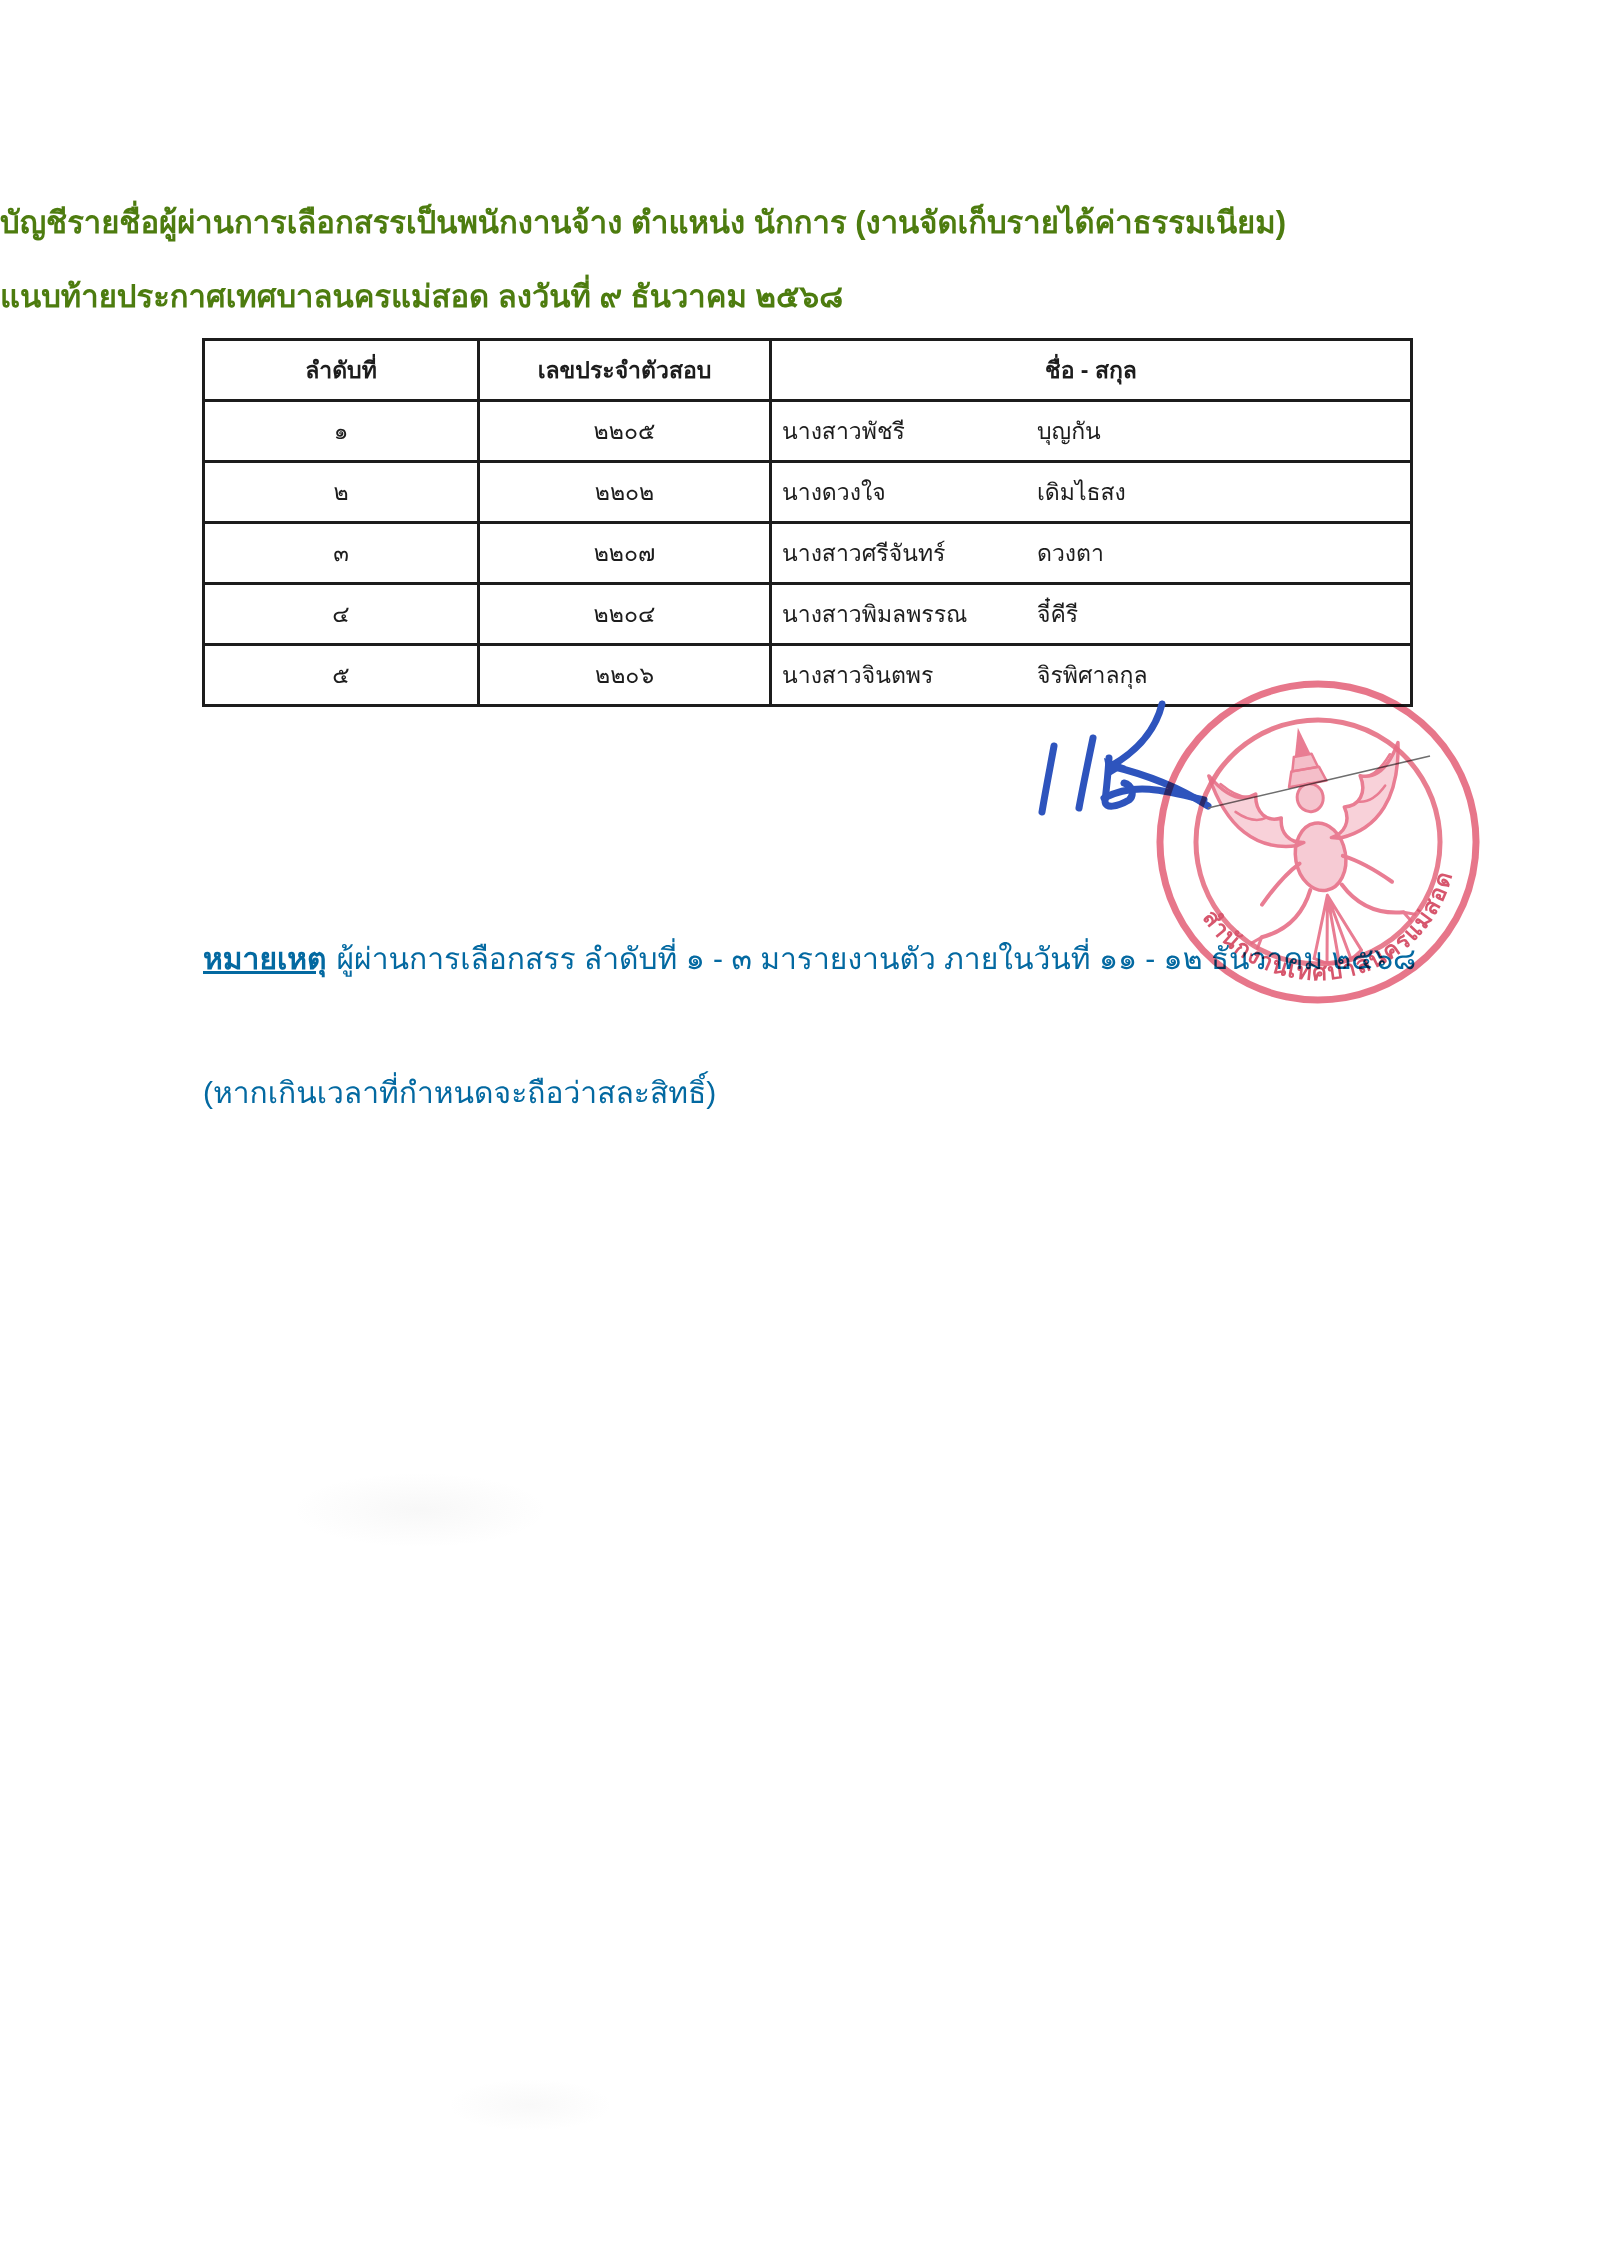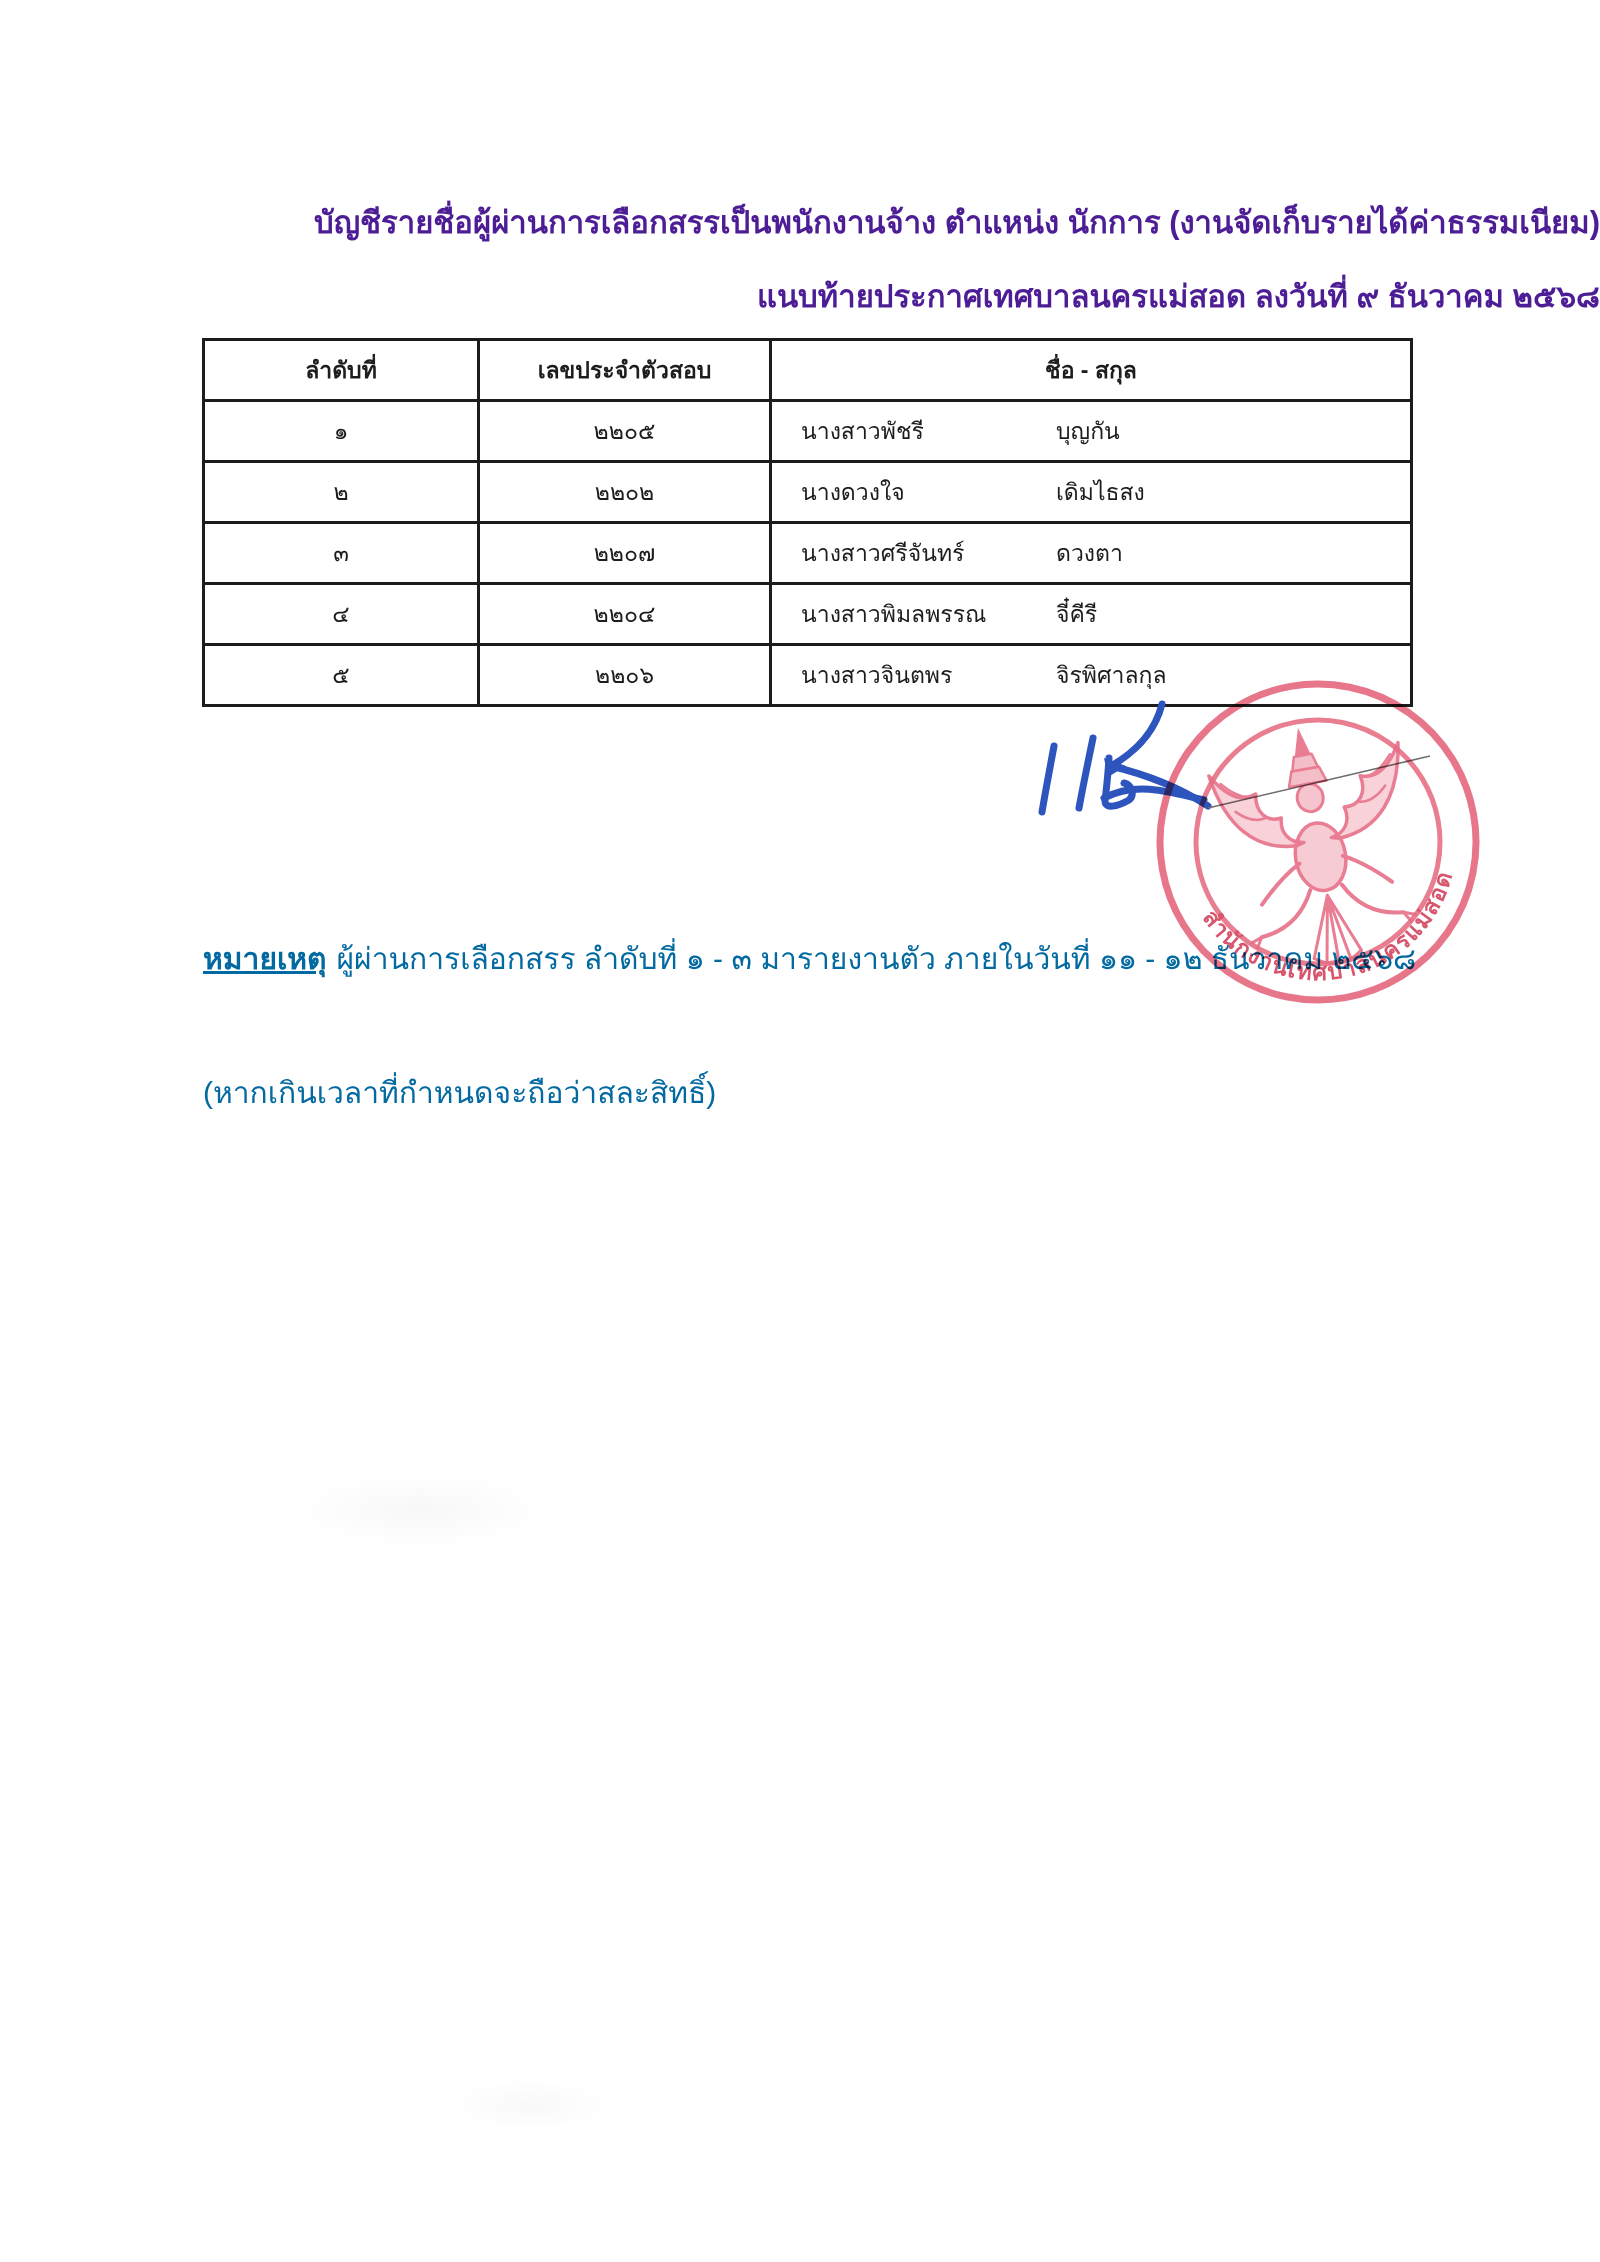--- a/index.html
+++ b/index.html
@@ -6,42 +6,42 @@
   .page{
     position:relative;
     width:1600px;height:2262px;
     background:#ffffff;
     font-family:"Liberation Sans","DejaVu Sans",sans-serif;
     color:#1d1d1d;
     overflow:hidden;
   }
   .title-line{
     position:absolute;left:0;width:100%;
-    text-align:right;font-weight:bold;font-size:31px;line-height:46px;
-    color:#4c1d95;
+    text-align:left;font-weight:bold;font-size:31px;line-height:46px;
+    color:#4d7c0f;
   }
   #title1{top:200px;}
   #title2{top:274px;}
 
   table.doc-table{
     position:absolute;left:202px;top:338px;
     border-collapse:collapse;table-layout:fixed;
     background:#fff;
   }
   .doc-table th,.doc-table td{
     border:3px solid #1c1c1c;
     font-size:23px;color:#1d1d1d;
     padding:0;
   }
   .doc-table th{height:58px;font-weight:bold;text-align:center;}
   .doc-table td{height:58px;font-weight:normal;}
   .col-no{width:272px;text-align:center;}
   .col-id{width:289px;text-align:center;margin-left:45px;}
   .col-name{width:638px;text-align:left;}
-  .name-wrap{position:relative;display:block;padding-left:10px;margin-left:19px;}
+  .name-wrap{position:relative;display:block;padding-left:10px;}
   .surname{position:absolute;left:265px;top:0;}
 
   .note-line{
     position:absolute;left:203px;
     font-size:30px;line-height:46px;color:#0369a1;
   }
   #note1{top:936px;}
   #note2{top:1004px;}
   #note3{top:1070px;}
   .note-label{font-weight:bold;text-decoration:underline;margin-right:10px;}

